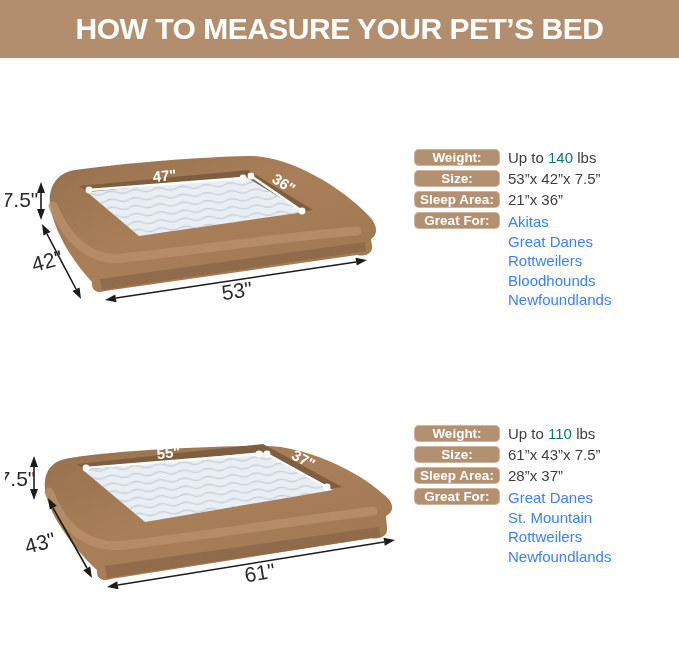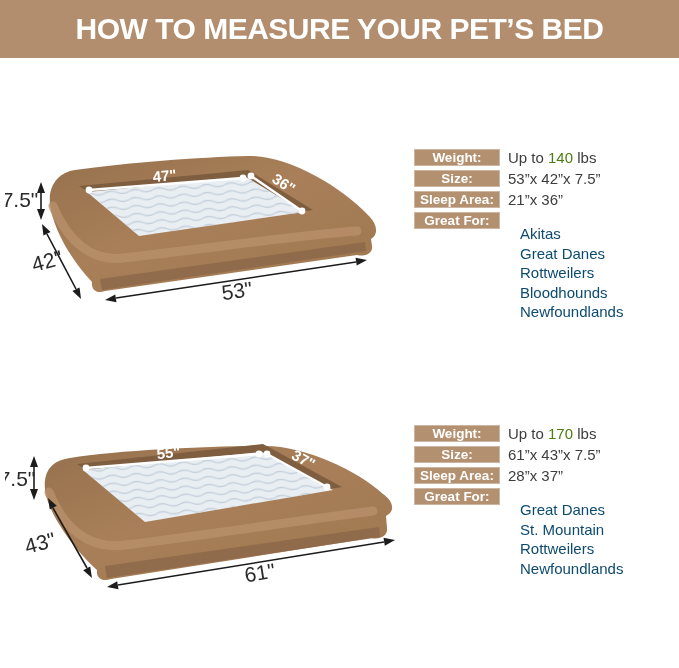--- a/index.html
+++ b/index.html
@@ -6,26 +6,26 @@
   .page{position:relative;width:679px;height:668px;background:#ffffff;overflow:hidden;
         font-family:"Liberation Sans",sans-serif;}
   .header{position:absolute;left:0;top:0;width:679px;height:58px;background:#b28e6e;
           display:flex;align-items:center;justify-content:center;}
   .header h1{margin:0;color:#ffffff;font-size:30px;font-weight:bold;letter-spacing:-0.5px;white-space:nowrap;}
   .bed{position:absolute;}
   .specs{position:absolute;left:414px;width:262px;}
   .specs-1{top:149px;}
   .specs-2{top:425px;}
   .spec-row{display:flex;align-items:flex-start;margin-bottom:4px;}
-  .pill{flex:0 0 86px;height:17px;border-radius:0;background:#b3906f;color:#ffffff;
+  .pill{flex:0 0 86px;height:17px;border-radius:5px;background:#b3906f;color:#ffffff;
         font-weight:bold;font-size:13.5px;display:flex;align-items:center;justify-content:center;
         box-shadow:inset 0 0 0 1px rgba(255,255,255,0.35);}
   .val{margin-left:8px;font-size:15px;color:#3d3d3d;line-height:17px;white-space:nowrap;}
-  .val .red{color:#4d7c0f;}
-  ul.breeds{list-style:none;margin:12px;padding:0 0 0 8px;font-size:15px;color:#0c4a6e;}
+  .val .red{color:#0f766e;}
+  ul.breeds{list-style:none;margin:0;padding:0 0 0 8px;font-size:15px;color:#3b82f6;}
   ul.breeds li{line-height:19.6px;white-space:nowrap;}
   .note{position:absolute;left:21px;top:645px;font-size:13.4px;font-weight:bold;color:#1d1d1d;white-space:nowrap;}
   svg text.msr{fill:#ffffff;font-weight:bold;font-size:15px;text-anchor:middle;
                font-family:"Liberation Sans",sans-serif;}
   svg g.dim line{stroke:#1c1c1c;stroke-width:1.6;}
   svg g.dim path{fill:#1c1c1c;stroke:none;}
   svg text.dimtxt{fill:#2b2b2b;font-size:21px;text-anchor:middle;font-family:"Liberation Sans",sans-serif;}
 </style>
 </head>
 <body>
@@ -165,21 +165,21 @@
       <path d="M0,0 L11,4 L11,-4 Z" transform="translate(390,132) rotate(170.7)"></path>
       <text class="dimtxt" x="256" y="172" transform="rotate(-9 256 172)">61"</text>
     </g>
   </svg>
 
   <div class="specs specs-2">
     <div class="spec-row">
       <div class="pill">Weight:</div>
       <div class="val">
         <span>Up to</span>
-        <span class="red">170</span>
+        <span class="red">110</span>
         <span>lbs</span>
       </div>
     </div>
     <div class="spec-row">
       <div class="pill">Size:</div>
       <div class="val">61”x 43”x 7.5”</div>
     </div>
     <div class="spec-row">
       <div class="pill">Sleep Area:</div>
       <div class="val">28”x 37”</div>

